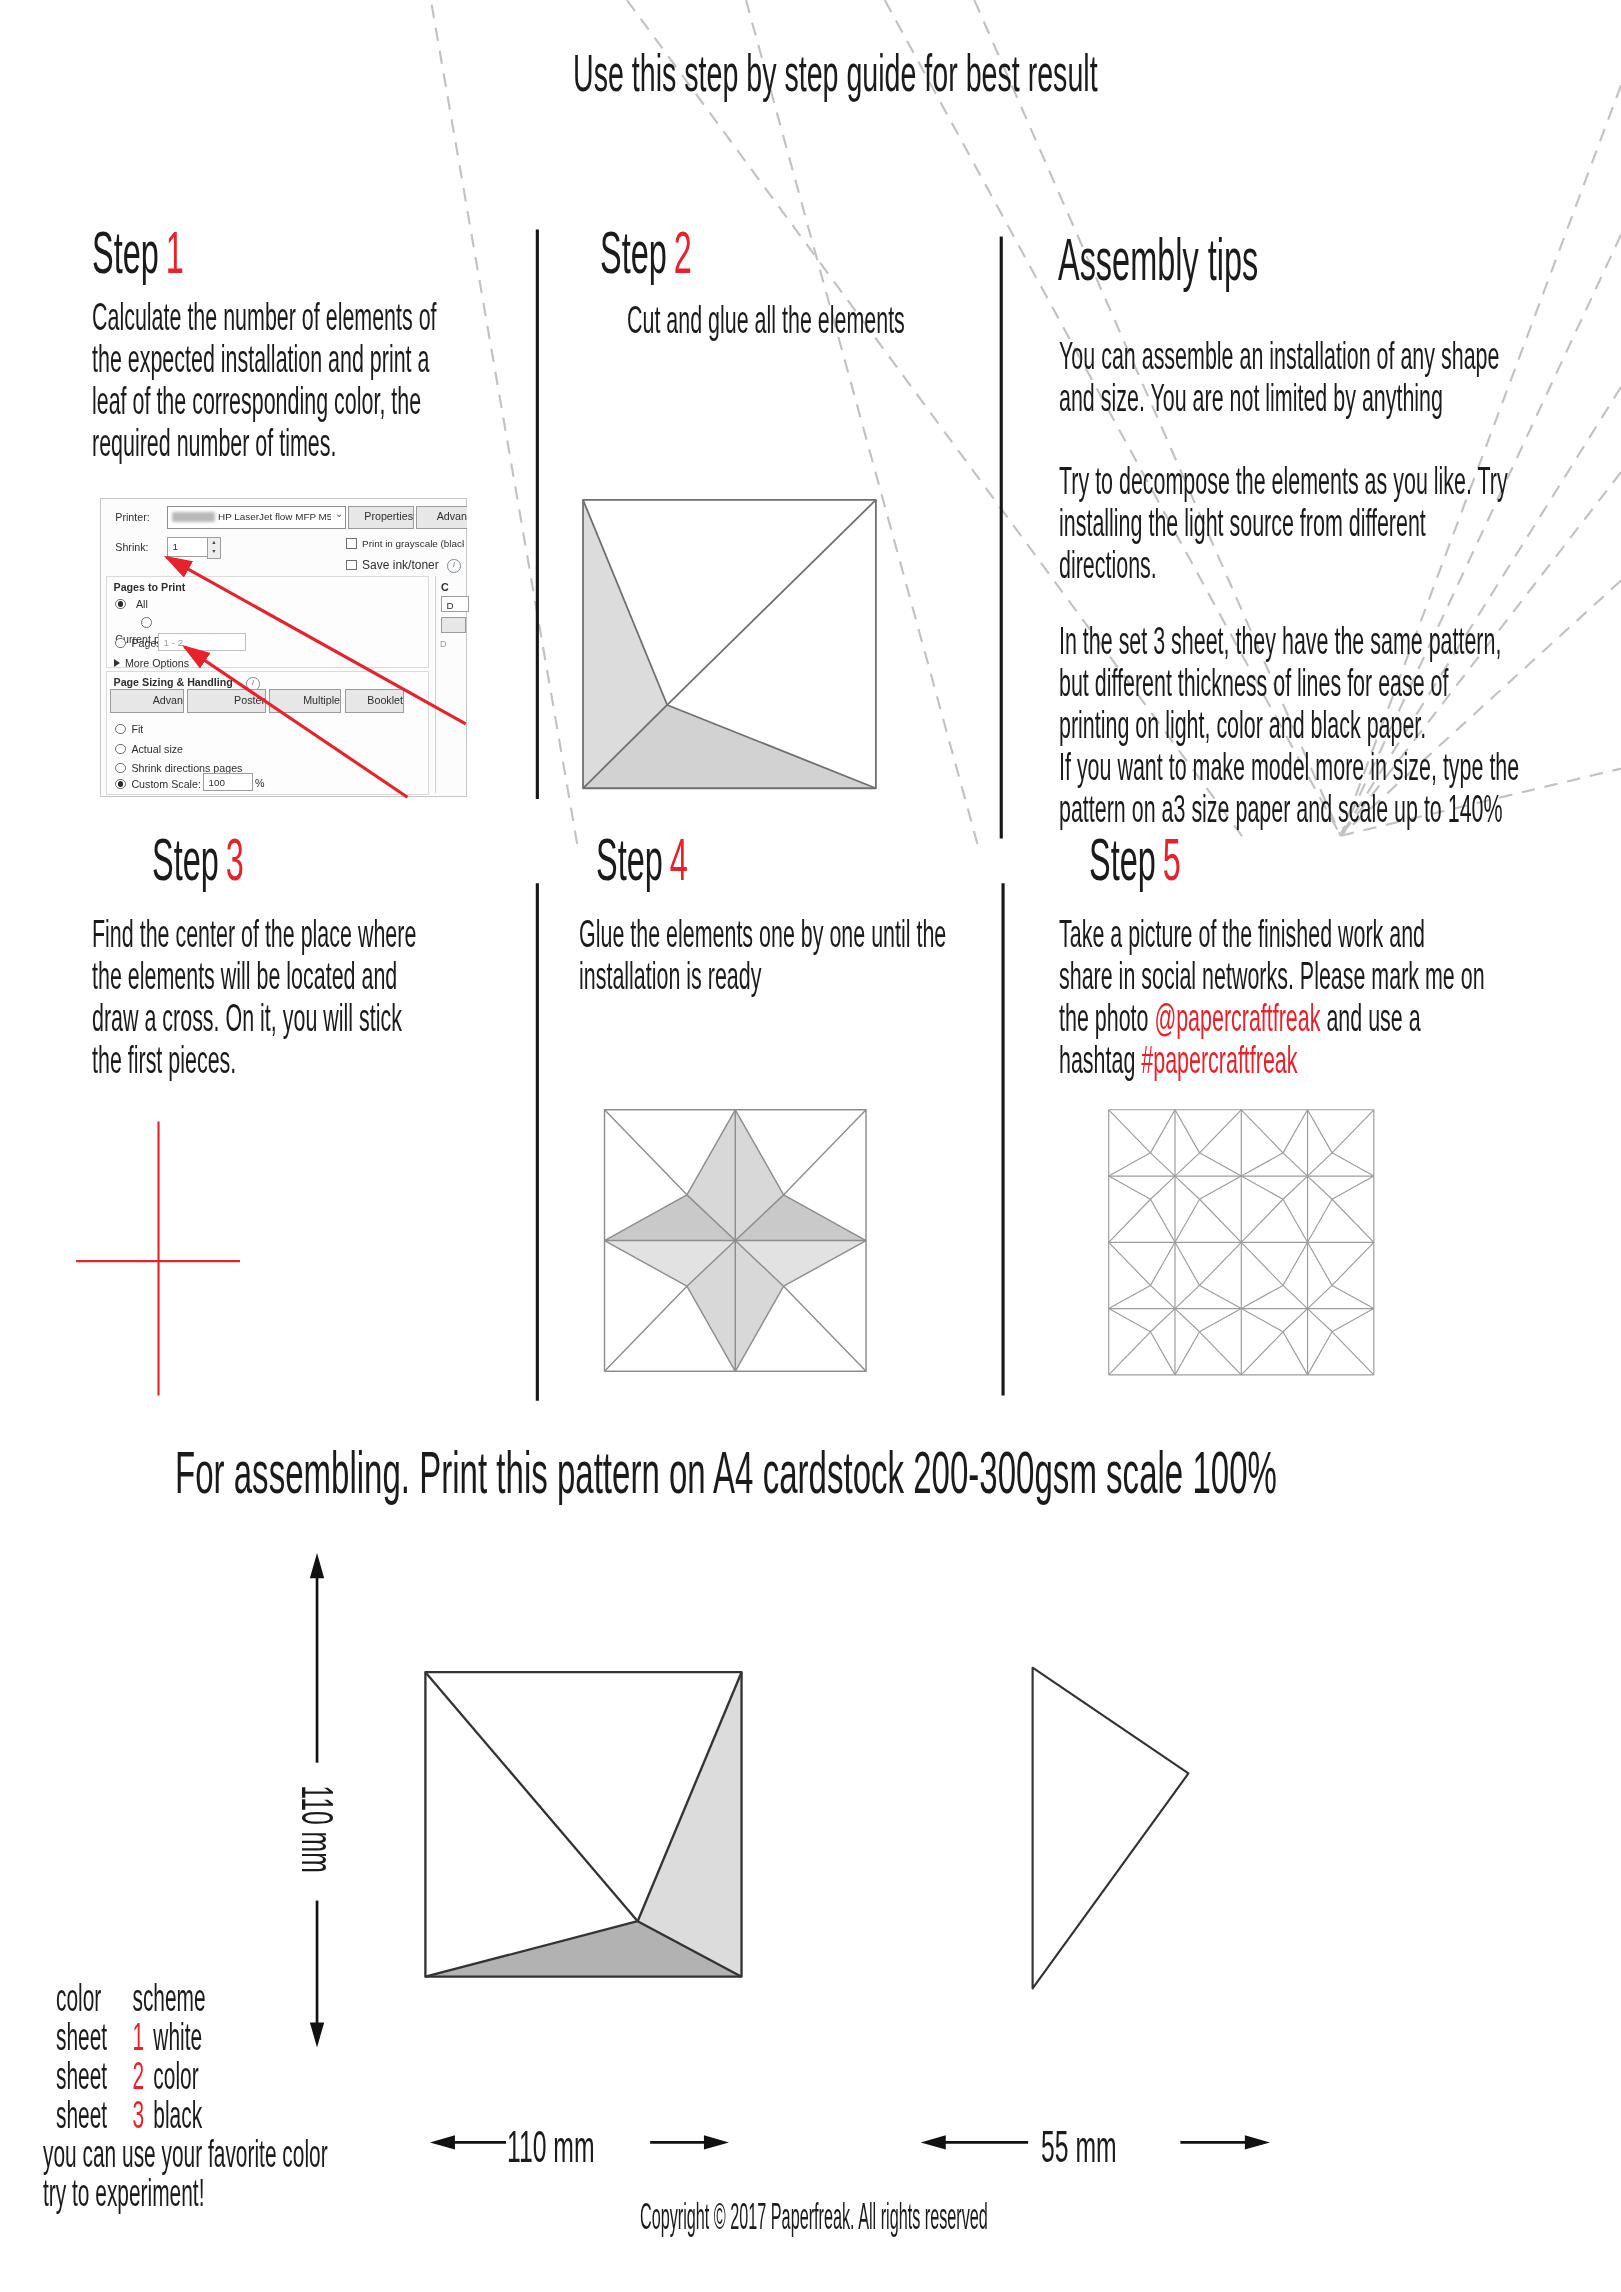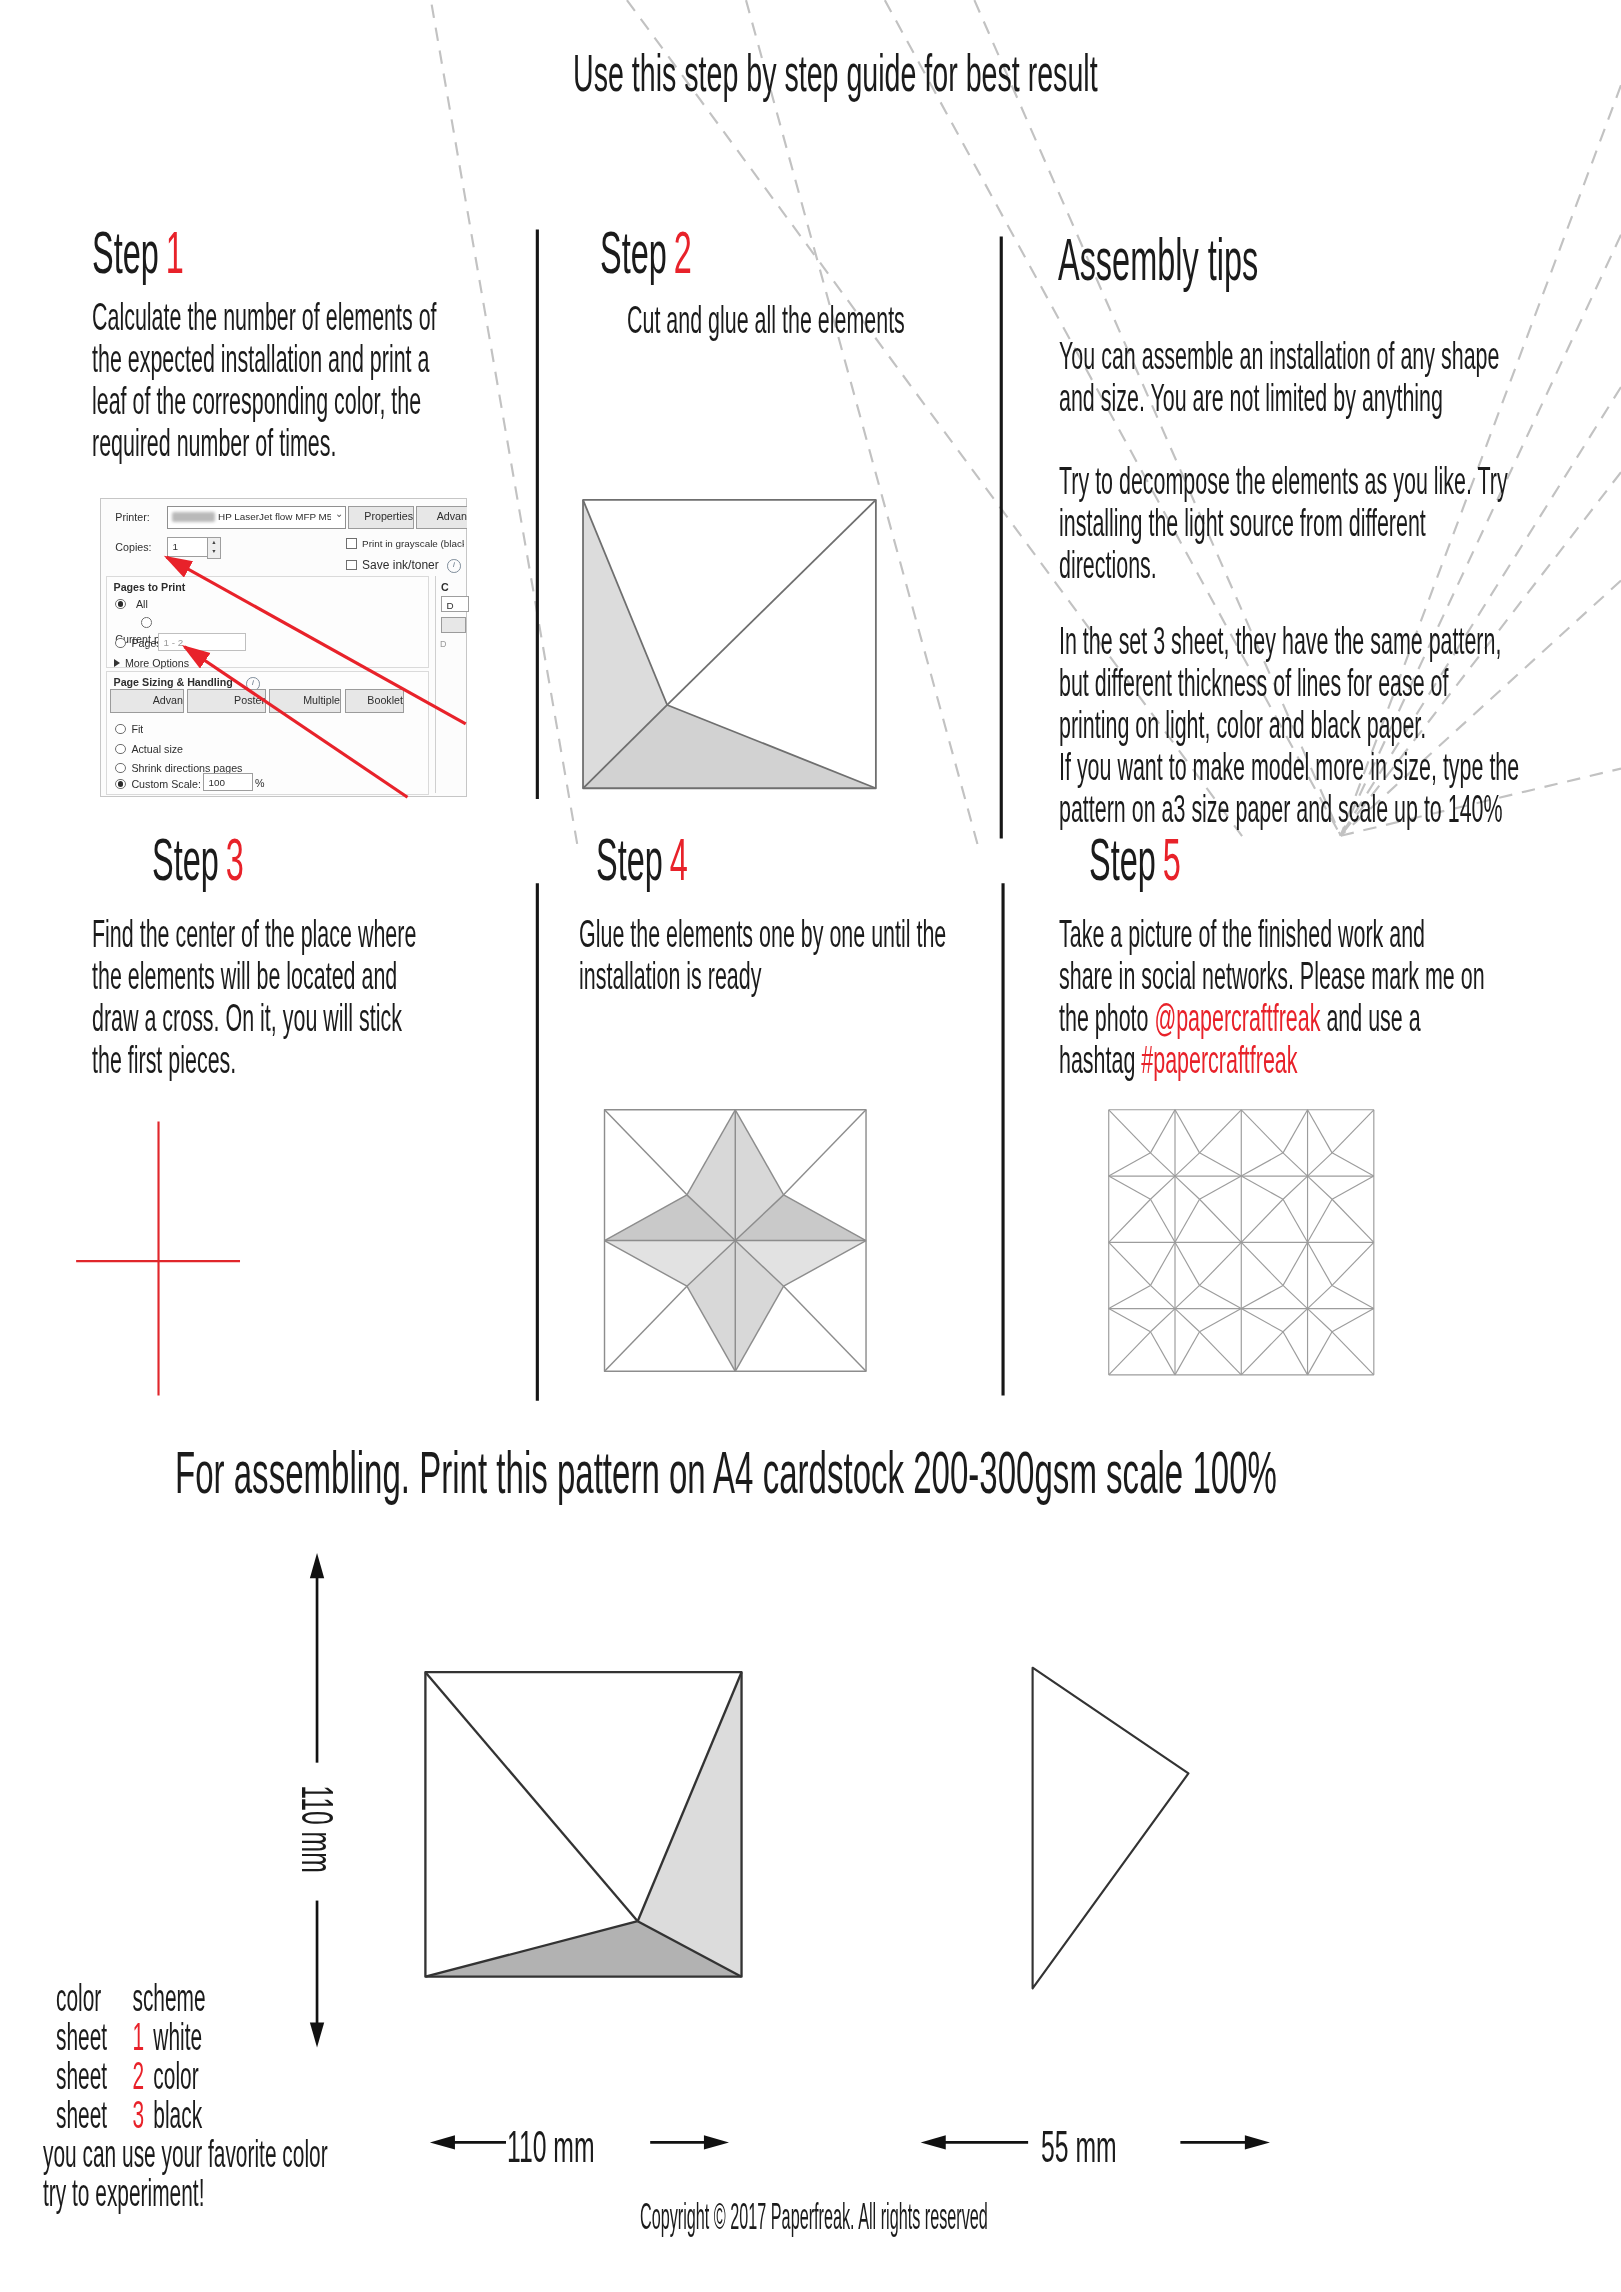--- a/index.html
+++ b/index.html
@@ -170,21 +170,21 @@
 <div class="dlg">
   <div class="ab" style="left:14.3px;top:11.6px;">Printer:</div>
   <div class="ab d-combo" style="left:66px;top:7.2px;width:177px;height:20.6px;">
     <span class="blur"></span>
     <span class="nm">HP LaserJet flow MFP M525 PCI</span>
     <span class="chev"></span>
   </div>
   <div class="ab d-btn" style="left:247px;top:7.2px;width:64px;height:20.6px;">Properties</div>
   <div class="ab d-btn" style="left:315px;top:7.2px;width:50px;height:20.6px;border-right:none;">Advan</div>
 
-  <div class="ab" style="left:14.3px;top:42px;">Copies:</div>
+  <div class="ab" style="left:14.3px;top:42px;">Shrink:</div>
   <div class="ab d-input" style="left:66px;top:38px;width:34px;height:18px;">1</div>
   <div class="ab spin" style="left:106px;top:38px;width:11.6px;height:19.7px;">
       <b>▲</b>
       <b>▼</b>
     </div>
 
   <div class="ab d-row" style="left:245px;top:39px;width:118px;">
     <span class="cb"></span>
     <span style="font-size:9.9px;">Print in grayscale (black</span>
   </div>

